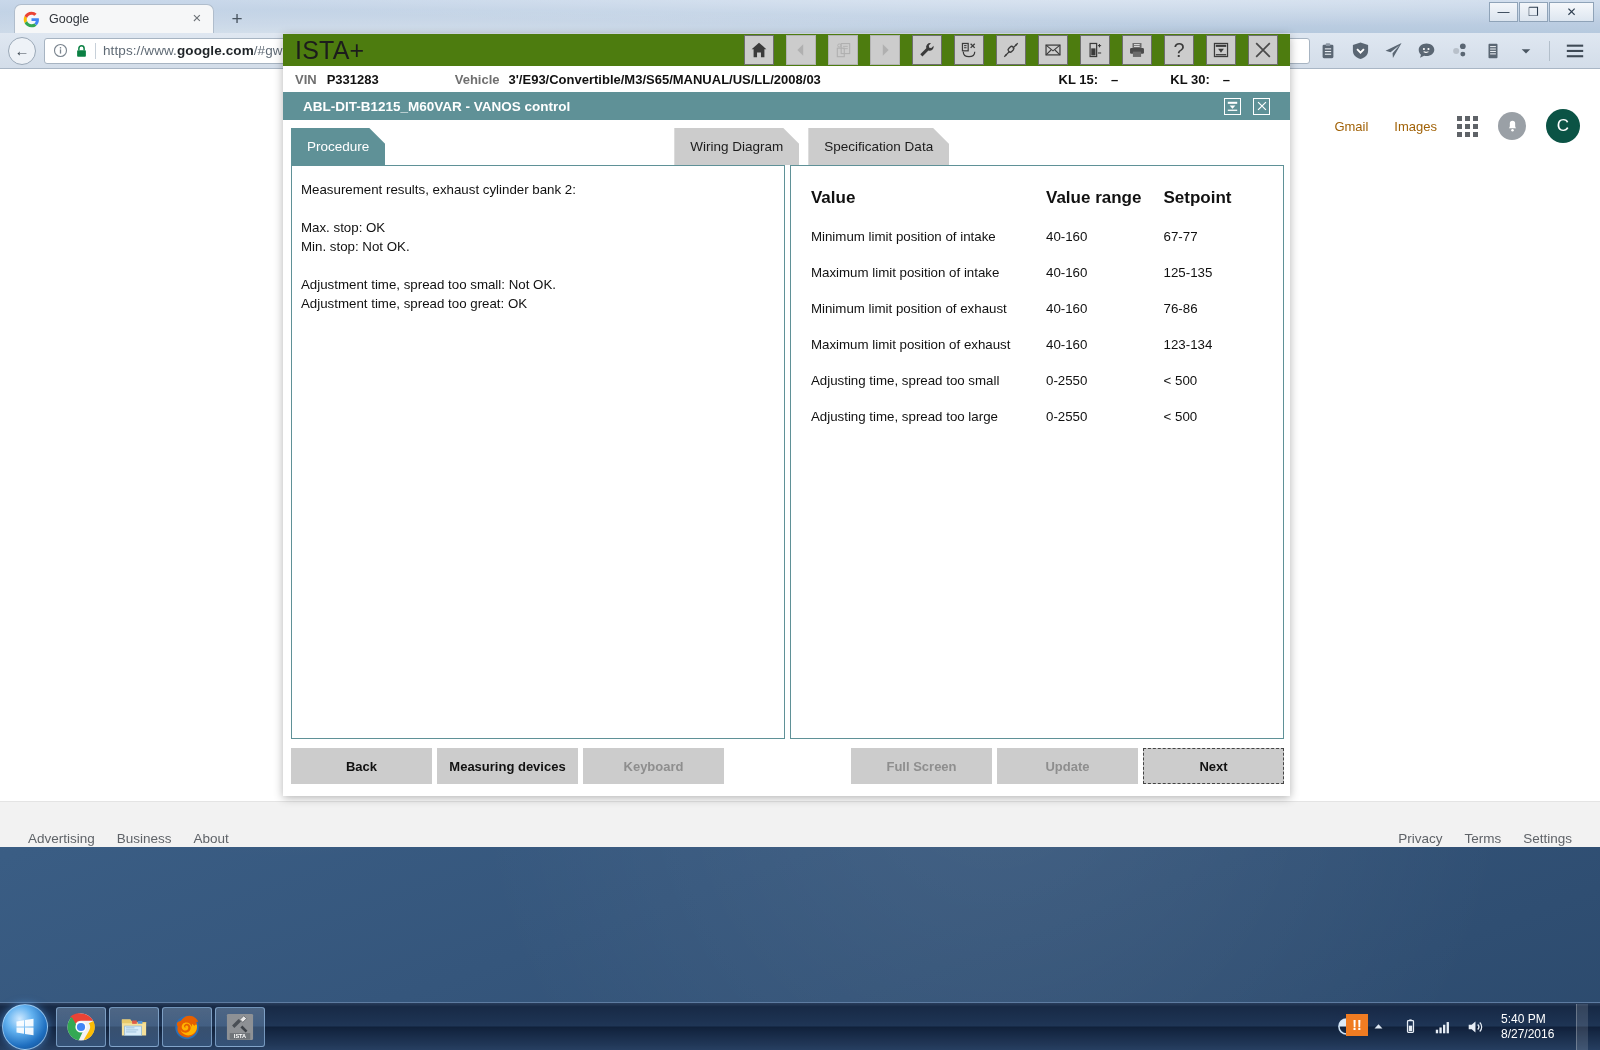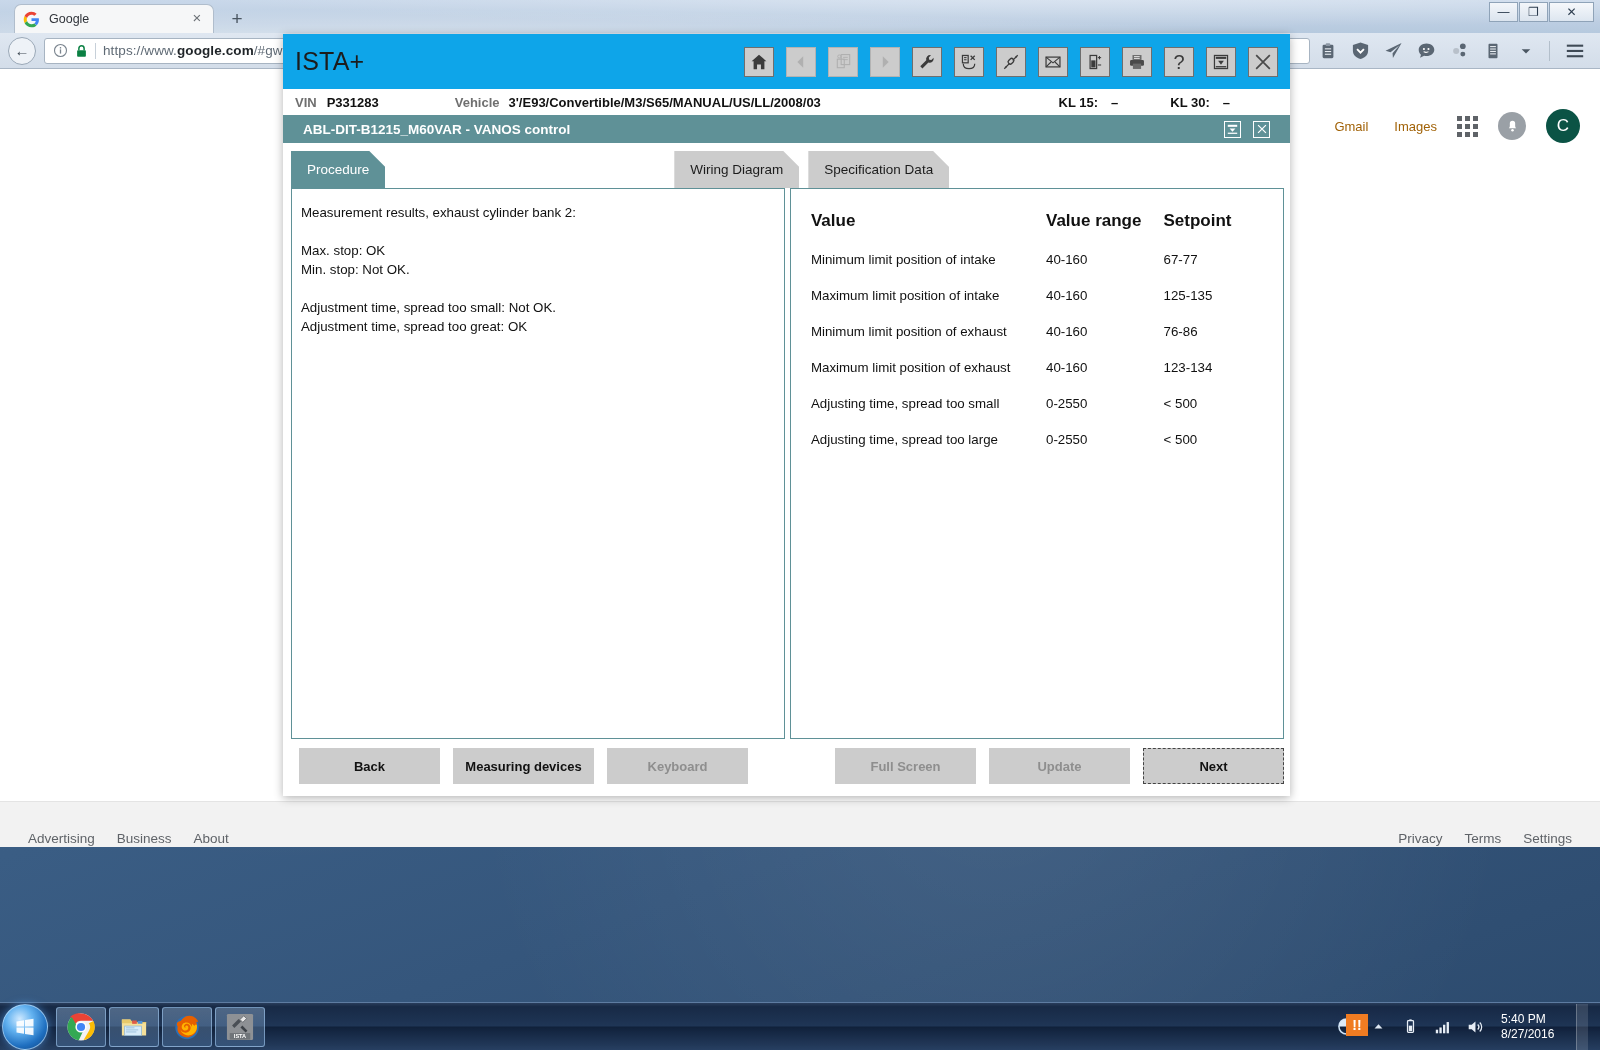--- a/index.html
+++ b/index.html
@@ -131,21 +131,21 @@
   .g-footer a { font-size: 13.5px; color: #5f6368; text-decoration: none; }
 
   
   .ista {
     position: absolute; left: 283px; top: 34px; width: 1007px; height: 762px;
     background: #ffffff;
     box-shadow: 0 2px 9px rgba(0,0,0,0.30);
     display: flex; flex-direction: column;
   }
   .ista-topbar {
-    height: 55px; background: #0ea5e9;
+    height: 32px; background: #4d7c0f;
     display: flex; align-items: center; padding: 0 12px;
     flex: 0 0 auto;
   }
   .ista-logo { font-size: 25px; color: #1c1c1c; letter-spacing: .2px; }
   .ista-tools { margin-left: auto; display: flex; align-items: center; gap: 12px; }
   .tbtn {
     width: 30px; height: 30px; border: 1px solid #6e6e6e; background: #cccccc;
     display: flex; align-items: center; justify-content: center;
   }
   .tbtn.ghost { border-color: #b3b3b3; }
@@ -206,21 +206,20 @@
 
   .btnrow {
     flex: 0 0 auto; height: 57px; display: flex; align-items: center;
     padding: 9px 0 12px 0; gap: 5px;
   }
   .ibtn {
     width: 141px; height: 36px; background: #cccccc; border: none;
     font-size: 13px; font-weight: bold; color: #111111;
     display: flex; align-items: center; justify-content: center;
     font-family: "Liberation Sans", sans-serif;
-    margin-left: 8px;
   }
   .ibtn.disabled { color: #8e8e8e; }
   .ibtn.focused { border: 1px dashed #444444; background: #cccccc; }
   .btn-gap { flex: 1 1 auto; }
 
   
   .taskbar {
     position: absolute; left: 0; bottom: 0; width: 1600px; height: 48px;
     background: linear-gradient(to bottom, rgba(40,60,90,.96) 0%, rgba(22,40,68,.97) 8%,
                 rgba(30,52,84,.97) 48%, rgba(16,32,58,.98) 52%, rgba(38,62,96,.97) 100%);

